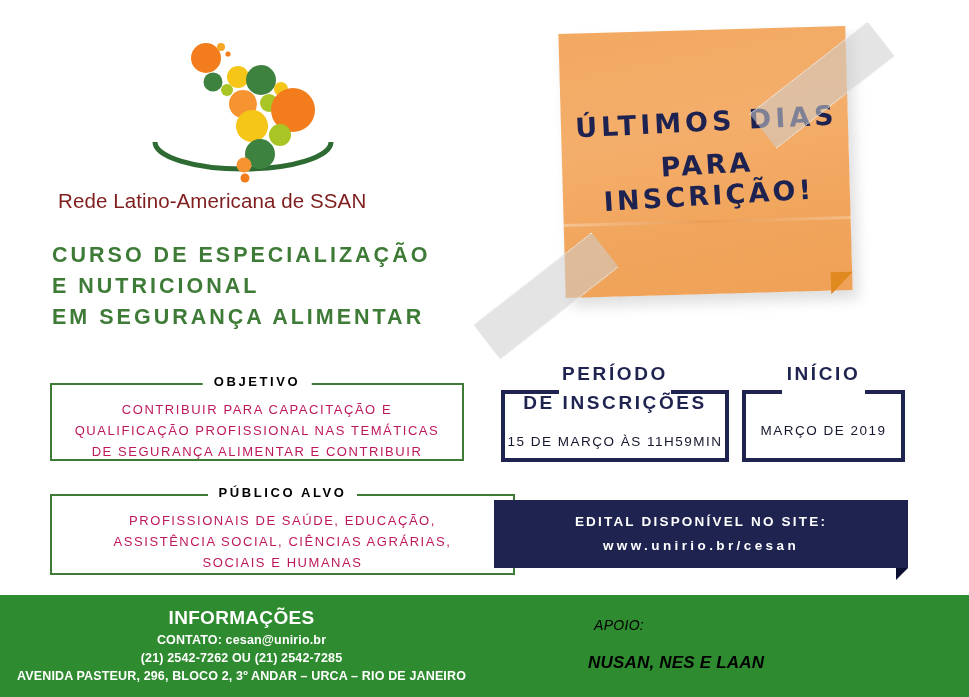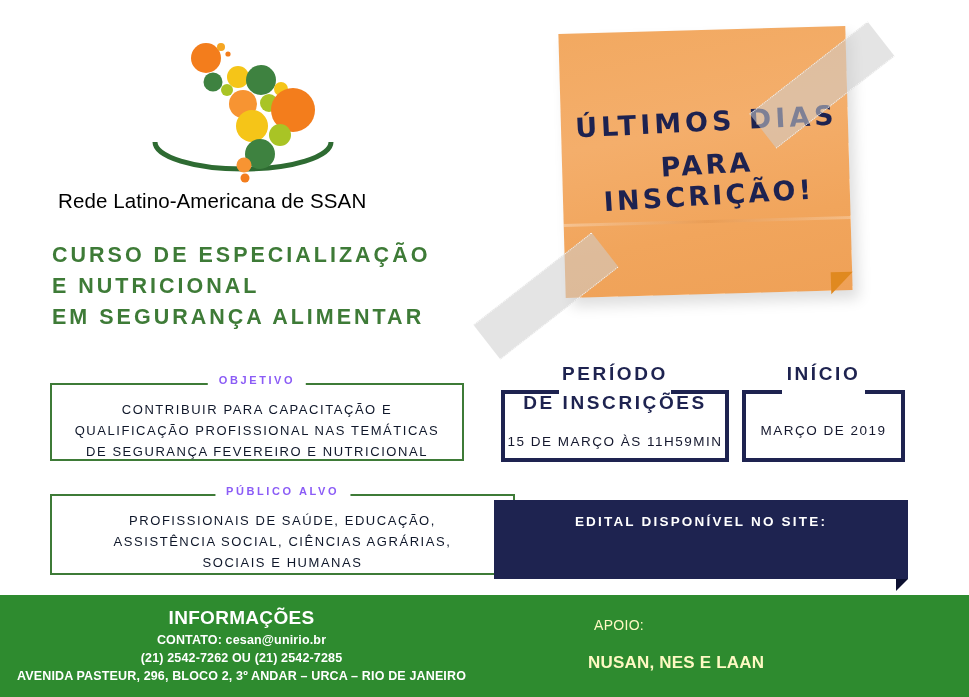--- a/index.html
+++ b/index.html
@@ -11,45 +11,45 @@
     position:relative;
   }
   .poster{position:relative;width:969px;height:697px;background:#fff;overflow:hidden;}
 
   
   .brand{position:absolute;left:48px;top:18px;width:430px;}
   .logo-wrap{position:relative;width:240px;height:165px;margin:0 auto 0 75px;}
   .logo-wrap svg{display:block;}
 
   .brand-name{
-    font-size:20.5px;color:#000000;letter-spacing:.1px;
+    font-size:20.5px;color:#7f1d1d;letter-spacing:.1px;
     margin:6px 0 0 10px;white-space:nowrap;
     font-family:"Liberation Sans", sans-serif;
   }
 
   .course-title{
     margin:27px 0 0 4px;
     color:#3E7B37;
     font-weight:bold;
     font-size:21.5px;
     letter-spacing:3.0px;
     line-height:1.45;
     text-transform:uppercase;
   }
   .course-title div{white-space:nowrap;}
 
   
   .gbox{position:absolute;border:2.5px solid #3E7B37;box-sizing:border-box;}
   .gbox .lbl{
     position:absolute;top:-11px;left:50%;transform:translateX(-50%);
-    background:#fff;padding:0 11px;color:#8b5cf6;font-weight:bold;
-    font-size:11px;letter-spacing:2.6px;white-space:nowrap;
+    background:#fff;padding:0 11px;color:#000000;font-weight:bold;
+    font-size:13px;letter-spacing:2.6px;white-space:nowrap;
   }
   .gbox .body{
-    color:#0f172a;font-size:13px;letter-spacing:1.55px;line-height:1.62;
+    color:#be185d;font-size:13px;letter-spacing:1.55px;line-height:1.62;
     text-align:center;padding:14px 8px 10px;
   }
   .gbox .body div{white-space:nowrap;}
 
   #objetivo-box{left:50px;top:383px;width:414px;height:78px;}
   #publico-box{left:50px;top:494px;width:465px;height:81px;}
 
   
   .nbox{position:absolute;box-sizing:border-box;}
   .nbox .bracket{position:absolute;inset:0;pointer-events:none;}
@@ -63,21 +63,21 @@
     position:absolute;left:0;right:0;bottom:9px;
     text-align:center;color:#15182e;font-size:13.5px;
     letter-spacing:1.5px;line-height:1.62;
   }
   .nbox .val div{white-space:nowrap;}
   #periodo-box{left:501px;top:390px;width:228px;height:72px;}
   #inicio-box{left:742px;top:390px;width:163px;height:72px;}
 
   
   #edital-banner{
-    position:absolute;left:494px;top:500px;width:414px;height:79px;
+    position:absolute;left:494px;top:500px;width:414px;height:68px;
     background:#1E2350;
   }
   #edital-banner .etxt{
     position:absolute;left:0;right:0;top:14px;text-align:center;color:#fff;
   }
   #edital-banner .e1{font-weight:bold;font-size:13.5px;letter-spacing:2.2px;}
   #edital-banner .e2{font-weight:bold;font-size:13.5px;letter-spacing:3.4px;margin-top:9px;}
   #edital-fold{
     position:absolute;right:0;bottom:-12px;width:0;height:0;
     border-top:12px solid #0c1030;border-right:12px solid transparent;
@@ -116,21 +116,21 @@
   #tape-tr{width:42px;height:150px;left:300px;top:4px;transform:rotate(52deg);}
   #tape-bl{width:42px;height:150px;left:24px;top:215px;transform:rotate(52deg);}
 
   
   #footer{
     position:absolute;left:0;bottom:0;width:969px;height:102px;background:#2E8B2F;
   }
   #footer-left{position:absolute;left:17px;top:12px;color:#fff;text-align:center;}
   .f-title{font-weight:bold;font-size:19px;letter-spacing:.3px;}
   .f-line{font-weight:bold;font-size:12.5px;letter-spacing:.15px;margin-top:4px;}
-  #footer-mid{position:absolute;left:588px;top:22px;color:#fef9c3;text-align:center;}
+  #footer-mid{position:absolute;left:588px;top:22px;color:#000000;text-align:center;font-style:italic;}
   .apoio-lbl{font-size:14px;letter-spacing:.3px;text-align:left;margin-left:6px;}
   .apoio-val{font-weight:bold;font-size:17px;letter-spacing:.2px;margin-top:20px;}
 </style>
 </head>
 <body>
 
 <div class="poster">
 
   <div class="brand">
 
@@ -177,21 +177,21 @@
     <div class="note-fold" style="left:331px;top:266px;right:auto;bottom:auto;"></div>
     <div class="tape" id="tape-tr"></div>
     <div class="tape" id="tape-bl"></div>
   </div>
 
   <div class="gbox" id="objetivo-box">
     <div class="lbl">OBJETIVO</div>
     <div class="body">
       <div>CONTRIBUIR PARA CAPACITAÇÃO E</div>
       <div>QUALIFICAÇÃO PROFISSIONAL NAS TEMÁTICAS</div>
-      <div>DE SEGURANÇA FEVEREIRO E NUTRICIONAL</div>
+      <div>DE SEGURANÇA ALIMENTAR E CONTRIBUIR</div>
     </div>
   </div>
 
   <div class="gbox" id="publico-box">
     <div class="lbl">PÚBLICO ALVO</div>
     <div class="body">
       <div>PROFISSIONAIS DE SAÚDE, EDUCAÇÃO,</div>
       <div>ASSISTÊNCIA SOCIAL, CIÊNCIAS AGRÁRIAS,</div>
       <div>SOCIAIS E HUMANAS</div>
     </div>
@@ -218,20 +218,21 @@
       <path d="M40 2 L2 2 L2 70 L161 70 L161 2 L123 2" fill="none" stroke="#1E2350" stroke-width="4"></path>
     </svg>
     <div class="val" style="bottom:20px;">
       <div>MARÇO DE 2019</div>
     </div>
   </div>
 
   <div id="edital-banner">
     <div class="etxt">
       <div class="e1">EDITAL DISPONÍVEL NO SITE:</div>
+      <div class="e2">www.unirio.br/cesan</div>
     </div>
     <div id="edital-fold"></div>
   </div>
 
   <div id="footer">
     <div id="footer-left">
       <div class="f-title">INFORMAÇÕES</div>
       <div class="f-line">CONTATO: cesan@unirio.br</div>
       <div class="f-line">(21) 2542-7262 OU (21) 2542-7285</div>
       <div class="f-line">AVENIDA PASTEUR, 296, BLOCO 2, 3º ANDAR – URCA – RIO DE JANEIRO</div>

